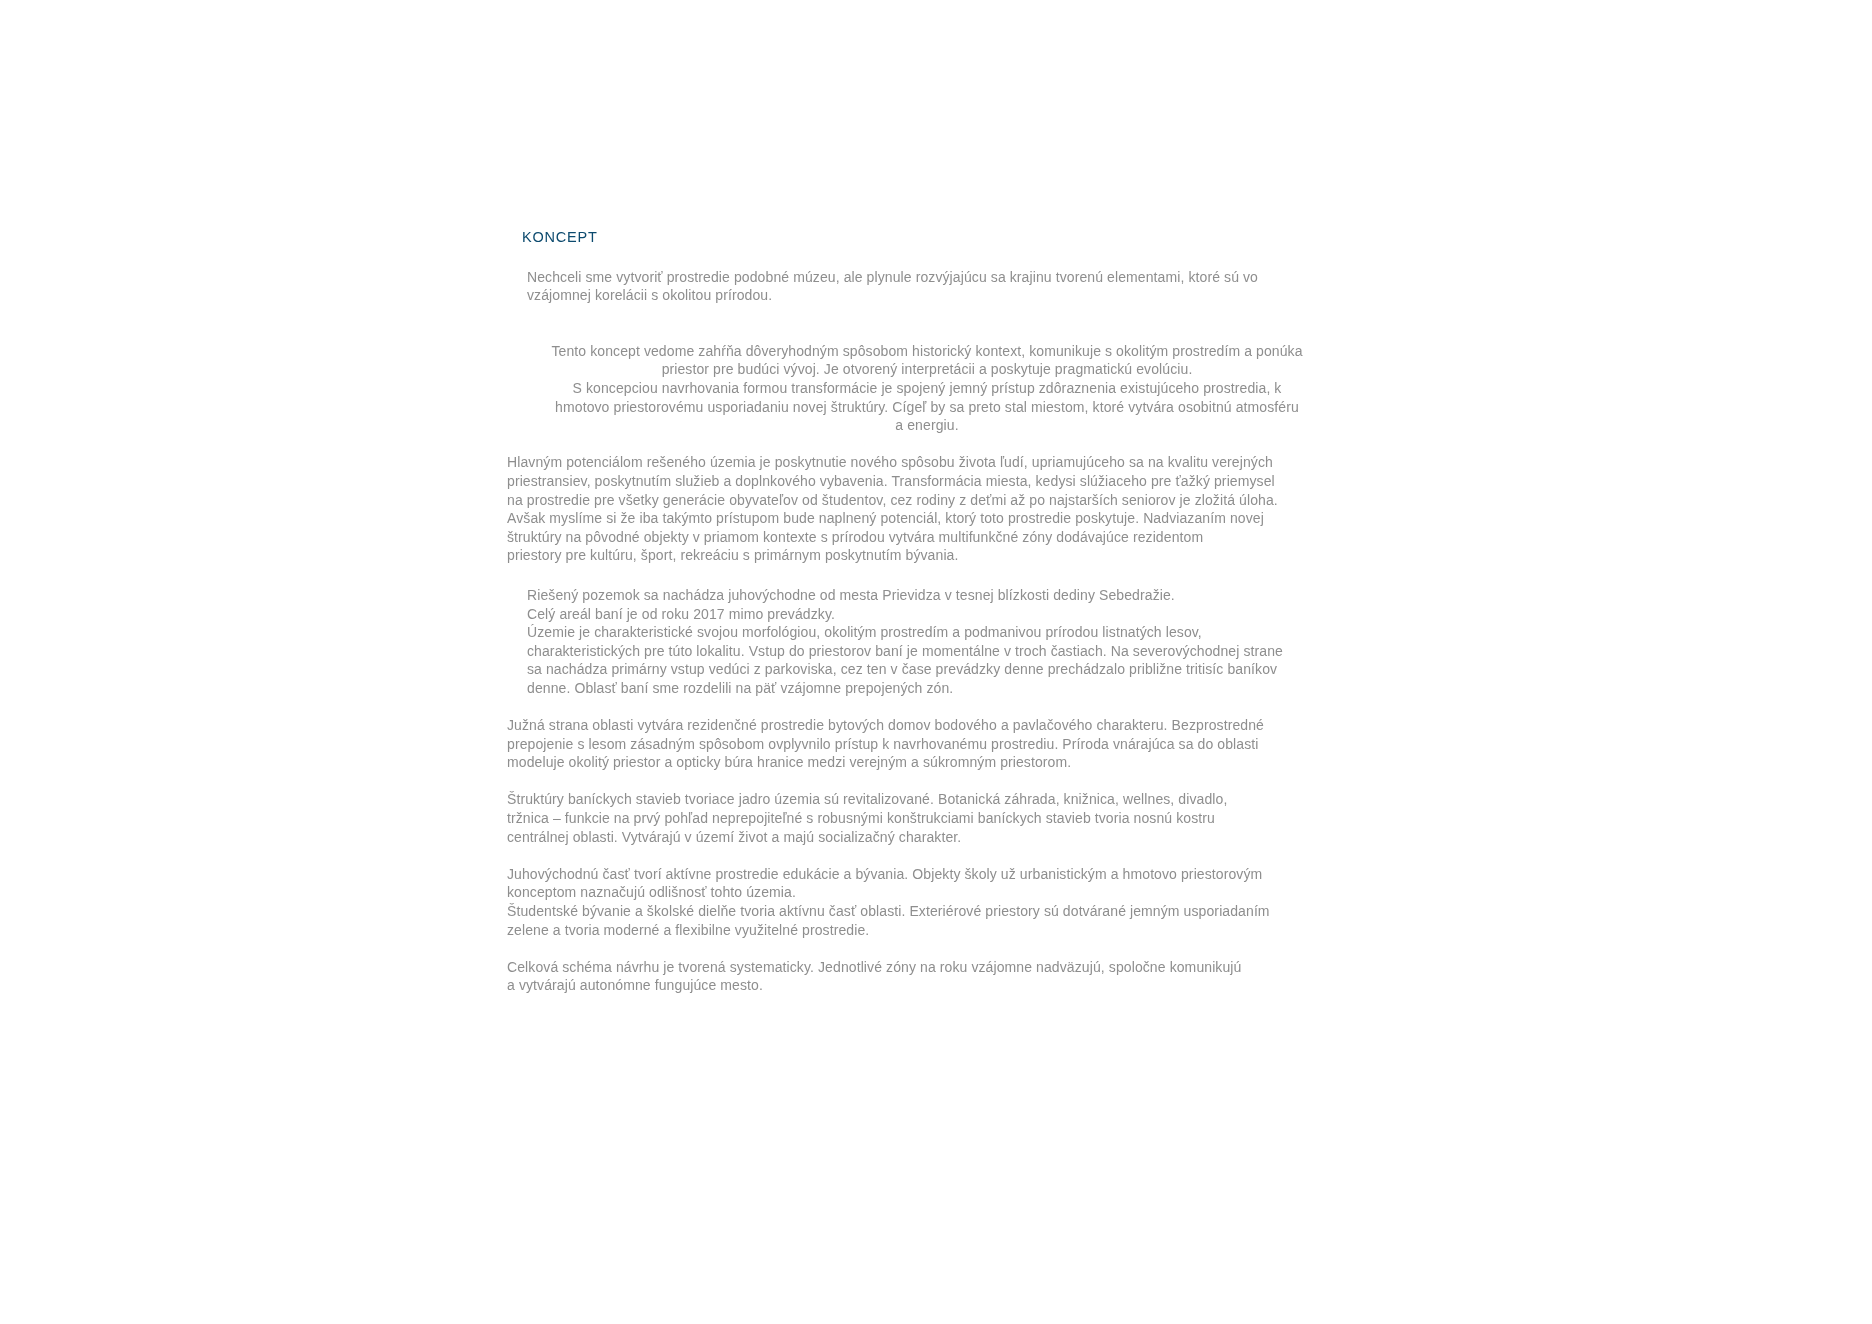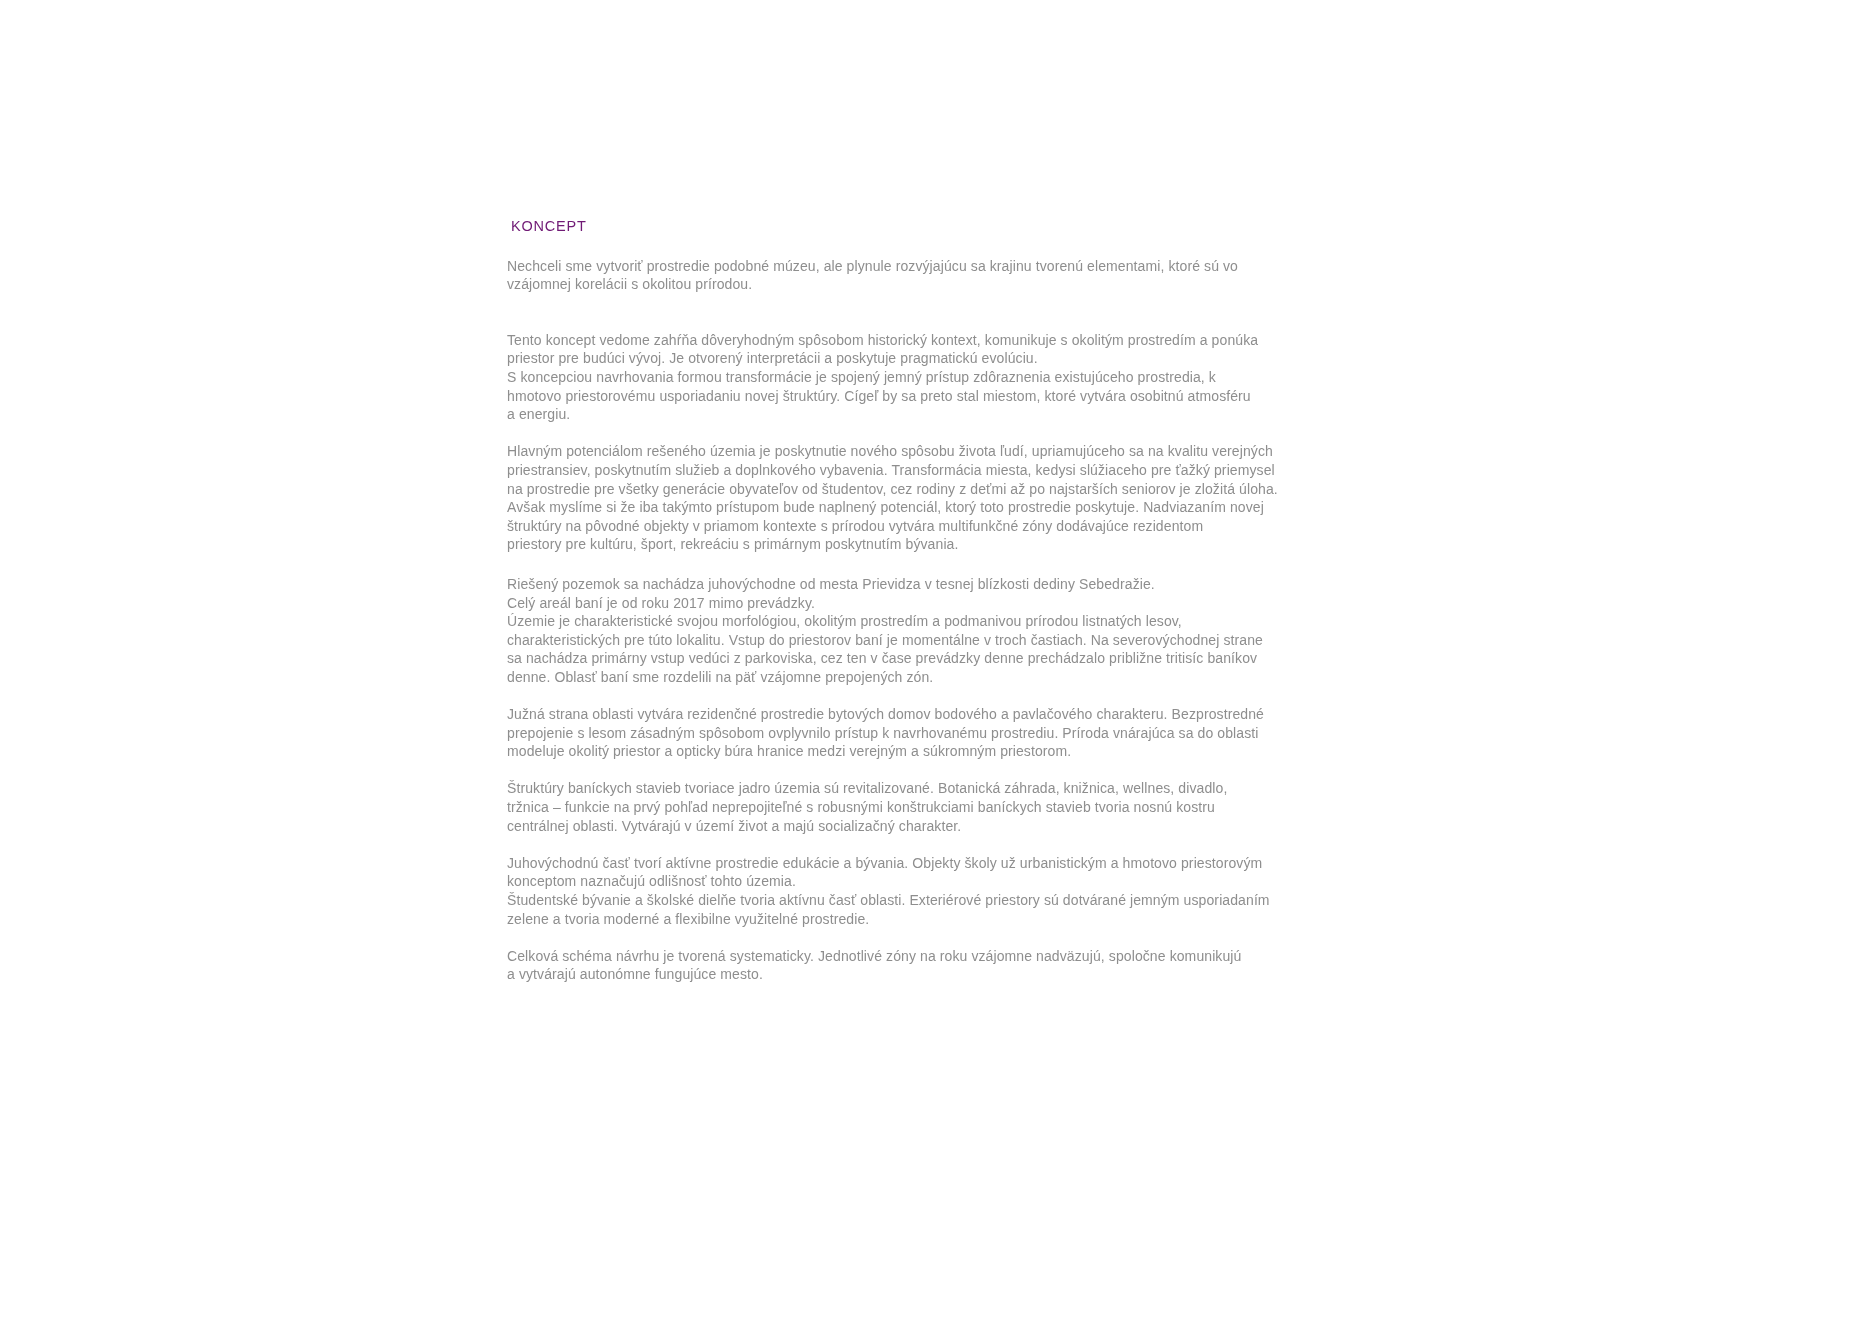--- a/index.html
+++ b/index.html
@@ -15,45 +15,47 @@
     overflow: hidden;
     font-family: "Liberation Sans", sans-serif;
   }
   .textblock {
     position: absolute;
     left: 507px;
     top: 213px;
     width: 840px;
   }
   .doc-heading {
-    margin: 4px;
+    margin: 15px;
     font-size: 14.5px;
     line-height: 18.6px;
     font-weight: 400;
     letter-spacing: 0.8px;
-    color: #701a75;
+    color: #0c4a6e;
     white-space: pre-line;
   }
   .doc-heading.uzemie {
     margin-top: 17px;
   }
   .doc-para {
     margin: 18.6px 0 0 0;
     font-size: 14px;
     line-height: 18.6px;
     font-weight: 400;
     letter-spacing: 0.1px;
     color: #8e8e8e;
     white-space: pre-line;
   }
   .doc-para.first-after-heading {
     margin-top: 21px;
+    margin-left: 20px;
   }
   .doc-para.double-gap {
     margin-top: 37px;
+    text-align: center;
   }
 </style>
 </head>
 <body>
 
 <div class="page">
   <div class="textblock">
 
     <h2 class="doc-heading">KONCEPT</h2>
 

